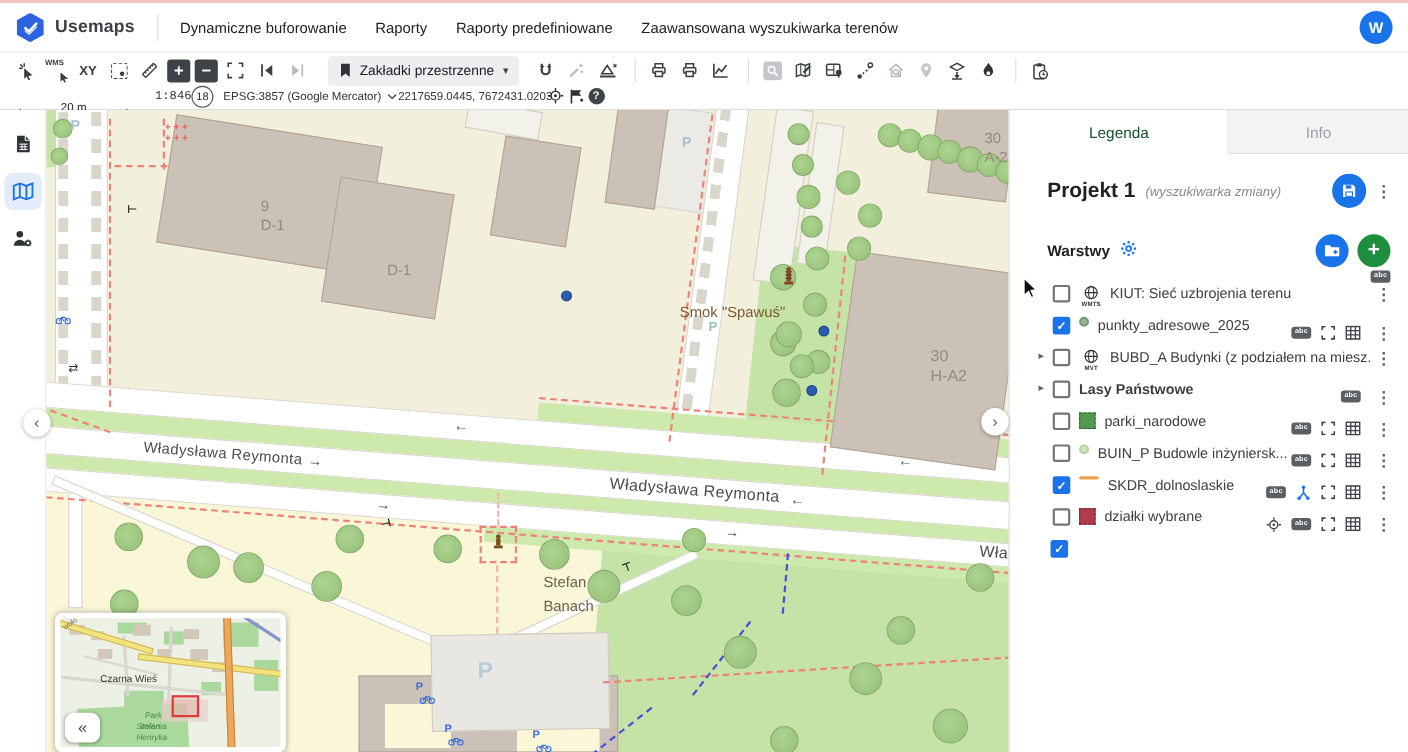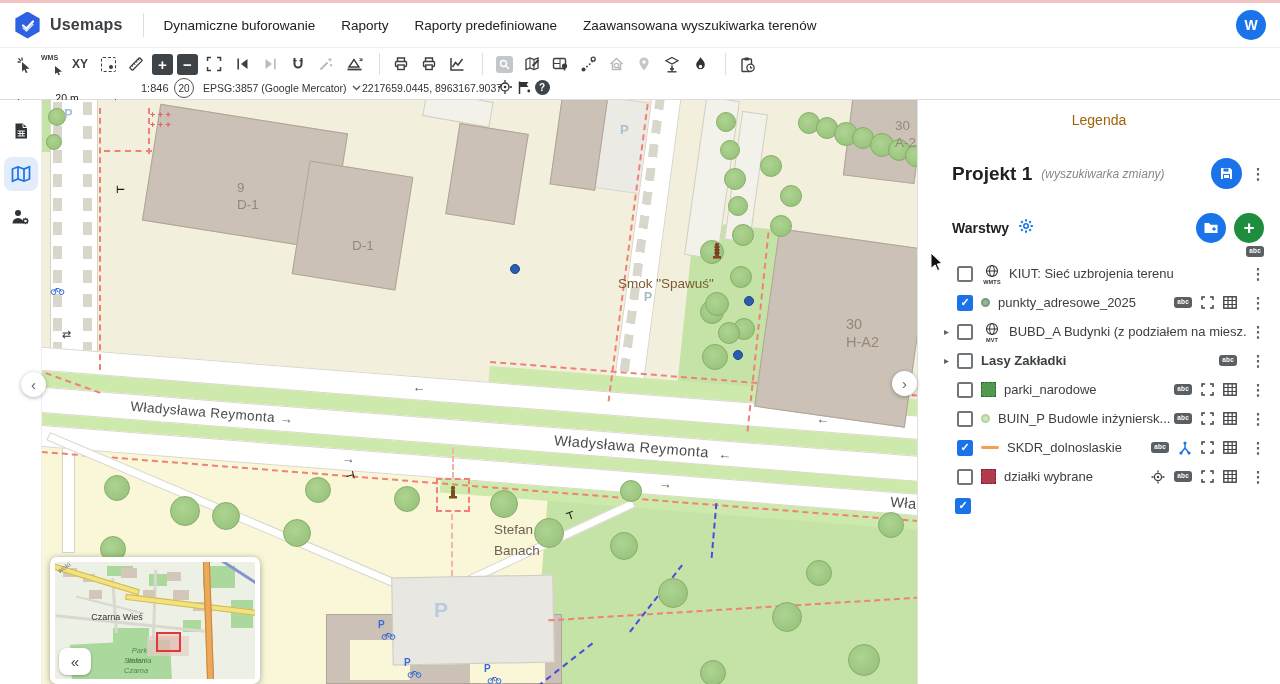--- a/index.html
+++ b/index.html
@@ -22,21 +22,21 @@
   .tbi.sq { width:21px; height:21px; background:#3e4347; border-radius:3px; color:#fff; font-size:15px; font-weight:700; line-height:19px; }
   .tbi.gray { color:#b7bbbf; }
   .tdiv { width:1px; height:22px; background:#ddd; margin:0 9px; }
   .bm-pill { height:27px; background:#eceef0; border-radius:4px; display:flex; align-items:center; padding:0 10px; margin:0 12px; cursor:pointer; }
   .bm-pill .lbl { font-size:12.5px; color:#202124; margin:0 8px 0 7px; white-space:nowrap; }
   .bm-pill .car { font-size:10px; color:#444; }
   .trow2 { position:absolute; top:32px; left:0; right:0; height:19px; font-size:11px; color:#333; }
   .trow2 > * { position:absolute; }
   .scalebar { left:18px; top:19px; width:98px; height:8px; border-left:1.5px solid #555; border-right:1.5px solid #555; border-bottom:1.5px solid #555;text-decoration:underline; }
   .scalebar span { position:absolute; left:0; right:0; top:-7px; text-align:center; font-size:10.5px; color:#222; }
-  .scaletxt { left:141px; top:2px; font-size:11px; }
+  .scaletxt { left:141px; top:2px; font-size:11px;font-family:Liberation Mono, monospace; }
   .zoomcirc { left:174px; top:-2px; width:20px; height:20px; border:1.6px solid #555; border-radius:50%; font-size:10px; display:flex; align-items:center; justify-content:center; }
   .epsg { left:203px; top:2px; font-size:10.5px; color:#333; display:flex; align-items:center; gap:5px; cursor:pointer; }
   .coords { left:362px; top:2px; font-size:10.5px; color:#333; }
   .t2i { top:-2px; width:18px; height:18px; display:flex; align-items:center; justify-content:center; cursor:pointer; }
   .helpcirc { background:#3f4449; color:#fff; border-radius:50%; width:15px; height:15px; font-size:10px; font-weight:700; }
   
   .content { display:flex; height:584px; position:relative; }
   .sidebar { width:42px; background:#fff; border-right:1px solid #eee; display:flex; flex-direction:column; align-items:center; padding-top:14px; gap:9px; z-index:5; }
   .sbi { width:34px; height:34px; border-radius:8px; display:flex; align-items:center; justify-content:center; cursor:pointer; }
   .sbi.active { background:#e2ecfb; }
@@ -74,37 +74,37 @@
   .inset { left:8px; top:457px; width:210px; height:127px; background:#edf0e4; border:5px solid #fff; border-radius:7px; box-shadow:0 1px 6px rgba(0,0,0,.35); overflow:hidden; z-index:30; }
   .inset * { position:absolute; }
   .im-g { background:#abd89c; }
   .im-b { background:#d3c7ba; }
   .im-s { background:#d8d8d0; }
   .collapse-btn { left:4px; top:86px; width:32px; height:27px; background:#fff; border-radius:8px; box-shadow:0 1px 3px rgba(0,0,0,.3); display:flex; align-items:center; justify-content:center; font-size:15px; color:#444; cursor:pointer; z-index:5; }
   .edgebtn { position:absolute; width:25px; height:25px; border-radius:50%; background:#fff; box-shadow:0 1px 4px rgba(0,0,0,.3); display:flex; align-items:center; justify-content:center; color:#5f6368; font-size:15px; z-index:40; cursor:pointer; }
   
   .panel { width:363px; background:#fff; border-left:1px solid #e0e0e0; position:relative; }
   .tabs { display:flex; height:40px; }
-  .tab { flex:1.22; display:flex; align-items:center; justify-content:center; font-size:14px; cursor:pointer; background:#fff; color:#a16207; }
+  .tab { flex:1.22; display:flex; align-items:center; justify-content:center; font-size:14px; cursor:pointer; background:#fff; color:#14532d; }
   .tab.inactive { flex:1; background:#f3f3f3; color:#9aa0a6; border-bottom:1px solid #e2e2e2; border-left:1px solid #e8e8e8; }
   .projrow { display:flex; align-items:center; padding:18px 14px 10px 34px; }
   .projname { font-size:19px; font-weight:600; color:#202124; }
   .projstatus { font-size:12px; font-style:italic; color:#85898d; margin-left:9px; }
   .projrow .sp, .warrow .sp { flex:1; }
   .circbtn { width:31px; height:31px; border-radius:50%; background:#1a73e8; display:flex; align-items:center; justify-content:center; cursor:pointer; }
   .circbtn.green { background:#1e8e3e; color:#fff; font-size:19px; font-weight:600; }
   .kebab { color:#5f6368; font-size:15px; font-weight:700; text-align:center; width:16px; cursor:pointer; letter-spacing:0; }
   .warrow { display:flex; align-items:center; padding:14px 16px 6px 34px; }
   .wartitle { font-size:14px; font-weight:700; color:#202124; }
   .warrow .gear { margin-left:9px; cursor:pointer; }
   .warrow .circbtn { margin-left:8px; width:30px; height:30px; }
   .abctag { background:#5a5f64; color:#fff; font-size:6.5px; font-weight:700; border-radius:3px; padding:2px 3px; line-height:1; letter-spacing:.2px; cursor:pointer; }
   .abc-float { position:absolute; right:16px; top:146px; }
   .layers { margin-top:10px; }
-  .lrow { display:flex; align-items:center; height:29px; padding:0 14px 0 26px; font-size:13px; color:#3c4043; }
+  .lrow { display:flex; height:29px; padding:0 14px 0 26px; font-size:13px; color:#3c4043; }
   .exp { width:13px; color:#5f6368; font-size:10px; cursor:pointer; flex:none; }
   .cb { width:16px; height:16px; border:2px solid #70757a; border-radius:2.5px; background:#fff; flex:none; margin-right:8px; display:flex; align-items:center; justify-content:center; cursor:pointer; }
   .cb .tick { display:none; color:#fff; font-size:11px; font-style:normal; font-weight:700; }
   .cb.on { background:#1a73e8; border-color:#1a73e8; }
   .cb.on .tick { display:block; }
   .gicon { width:22px; flex:none; margin-right:6px; text-align:center; position:relative; height:20px; }
   .gicon b { position:absolute; left:0; right:0; bottom:-1px; font-size:5.5px; color:#2f3337; letter-spacing:.2px; }
   .swatch { flex:none; margin-right:8px; }
   .sw-dot { width:9px; height:9px; border-radius:50%; background:#95b595; border:2px solid #7b9a7b; }
   .sw-dot.pale { background:#cfe6c0; border-color:#b5d4a2; }
@@ -180,20 +180,27 @@
           <path d="M3.2 1.5 V12.5" stroke="#3a3f44" stroke-width="1.6"></path>
           <path d="M12.5 2 L6 7 L12.5 12 Z" fill="#3a3f44"></path>
         </svg>
       </span>
     <span class="tbi">
         <svg width="15" height="14" viewBox="0 0 15 14">
           <path d="M11.8 1.5 V12.5" stroke="#b9bdc1" stroke-width="1.6"></path>
           <path d="M2.5 2 L9 7 L2.5 12 Z" fill="#b9bdc1"></path>
         </svg>
       </span>
+    <span class="bm-pill">
+      <svg width="12" height="14" viewBox="0 0 12 14">
+          <path d="M2 1 H10 V13 L6 9.8 L2 13 Z" fill="#2f3337"></path>
+        </svg>
+      <span class="lbl">Zakładki przestrzenne</span>
+      <span class="car">▾</span>
+    </span>
     <span class="tbi">
         <svg width="16" height="16" viewBox="0 0 16 16">
           <path d="M4.5 2 V8 a3.5 3.5 0 0 0 7 0 V2" stroke="#3a3f44" stroke-width="2" fill="none"></path>
           <path d="M3.5 4.6 H6.6 M9.4 4.6 H12.5" stroke="#3a3f44" stroke-width="1.2"></path>
         </svg>
       </span>
     <span class="tbi gray">
         <svg width="16" height="16" viewBox="0 0 16 16">
           <path d="M2.5 13.5 L9.5 6.5" stroke="#b7bbbf" stroke-width="2"></path>
           <path d="M12 2 v3.4 M10.3 3.7 h3.4 M13 8 v2.4 M11.8 9.2 h2.4" stroke="#b7bbbf" stroke-width="1.2"></path>
@@ -293,28 +300,28 @@
           <circle cx="11.5" cy="11.8" r="3.6" fill="#fff" stroke="#3a3f44" stroke-width="1.3"></circle>
           <path d="M11.5 10 V11.9 H13.2" stroke="#3a3f44" stroke-width="1.2" fill="none"></path>
         </svg>
       </span>
   </div>
   <div class="trow2">
     <div class="scalebar">
         <span>20 m</span>
       </div>
     <div class="scaletxt">1:846</div>
-    <div class="zoomcirc">20</div>
+    <div class="zoomcirc">18</div>
     <div class="epsg">
         <span>EPSG:3857 (Google Mercator)</span>
         <svg width="9" height="6" viewBox="0 0 9 6">
           <path d="M1 1 L4.5 4.5 L8 1" stroke="#555" stroke-width="1.4" fill="none"></path>
         </svg>
       </div>
-    <div class="coords">2217659.0445, 8963167.9037</div>
+    <div class="coords">2217659.0445, 7672431.0203</div>
     <div class="t2i" style="left:496px;">
         <svg width="16" height="16" viewBox="0 0 16 16">
           <circle cx="8" cy="8" r="4" stroke="#2f3337" stroke-width="1.3" fill="none"></circle>
           <circle cx="8" cy="8" r="1.3" fill="#2f3337"></circle>
           <path d="M8 1 V3.4 M8 12.6 V15 M1 8 H3.4 M12.6 8 H15" stroke="#2f3337" stroke-width="1.3"></path>
         </svg>
       </div>
     <div class="t2i" style="left:515px;">
         <svg width="14" height="15" viewBox="0 0 14 15">
           <path d="M2.5 14 V1.5" stroke="#2f3337" stroke-width="1.5"></path>
@@ -564,30 +571,31 @@
       <div style="left:70px;top:40px;width:135px;height:6px;background:#f3e37c;border:1px solid #cfb860;transform:rotate(7deg);"></div>
       <div style="left:150px;top:-2px;width:7px;height:124px;background:#eda95b;border:1px solid #c8863a;transform:rotate(-2deg);"></div>
       <div style="left:152px;top:12px;width:75px;height:3px;background:#8494cf;transform:rotate(33deg);"></div>
       <div style="left:101px;top:70px;width:25px;height:20px;border:2px solid #e23838;background:rgba(226,56,56,.12);"></div>
       <div style="left:22px;top:50px;width:80px;text-align:center;font-size:9px;color:#333;">Czarna Wieś</div>
       <div style="left:38px;top:84px;width:62px;text-align:center;font-size:7.5px;font-style:italic;color:#4b8a4b;line-height:1.35;">
           <span>Park imienia</span>
           <br>
           <span>Stefan</span>
           <br>
-          <span>Czarna</span>
+          <span>Henryka</span>
         </div>
       <div style="left:2px;top:2px;font-size:7px;color:#777;transform:rotate(-35deg);">woki</div>
       <div class="collapse-btn">«</div>
     </div>
   </div>
 
   <div class="panel">
     <div class="tabs">
       <div class="tab">Legenda</div>
+      <div class="tab inactive">Info</div>
     </div>
     <div class="projrow">
       <span class="projname">Projekt 1</span>
       <span class="projstatus">(wyszukiwarka zmiany)</span>
       <span class="sp"></span>
       <span class="circbtn">
           <svg width="15" height="15" viewBox="0 0 15 15">
             <path d="M2 2 H11 L13 4 V13 H2 Z" fill="#fff"></path>
             <rect x="4.5" y="2.5" width="5" height="3" fill="#1a73e8"></rect>
             <rect x="4" y="8" width="7" height="5" fill="#1a73e8"></rect>
@@ -661,21 +669,21 @@
               <ellipse cx="8" cy="7" rx="2.4" ry="5.5" fill="none" stroke="#2f3337" stroke-width="1"></ellipse>
               <path d="M2.5 7 H13.5" stroke="#2f3337" stroke-width="1"></path>
             </svg><b>MVT</b></span>
         <span class="llabel">BUBD_A Budynki (z podziałem na miesz...</span>
         <span class="kebab">⋮</span>
       </div>
 
       <div class="lrow">
         <span class="exp">▸</span>
         <span class="cb"></span>
-        <span class="llabel bold">Lasy Zakładki</span>
+        <span class="llabel bold">Lasy Państwowe</span>
         <span class="ricons">
           <span class="abctag">abc</span>
           <span class="kebab">⋮</span>
         </span>
       </div>
 
       <div class="lrow">
         <span class="exp"></span>
         <span class="cb"></span>
         <span class="swatch sw-sq"></span>

